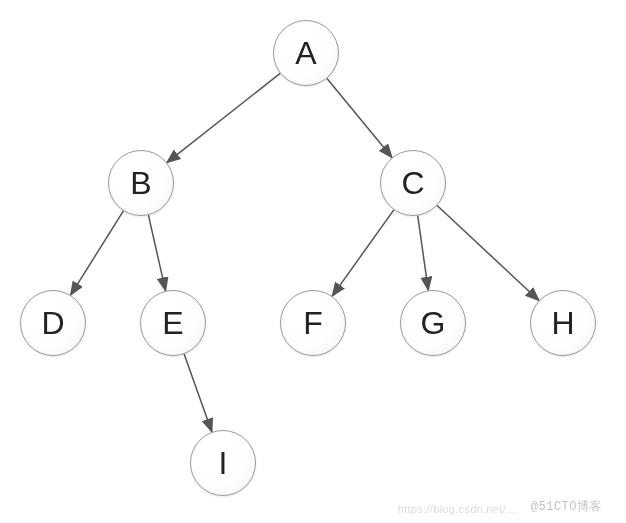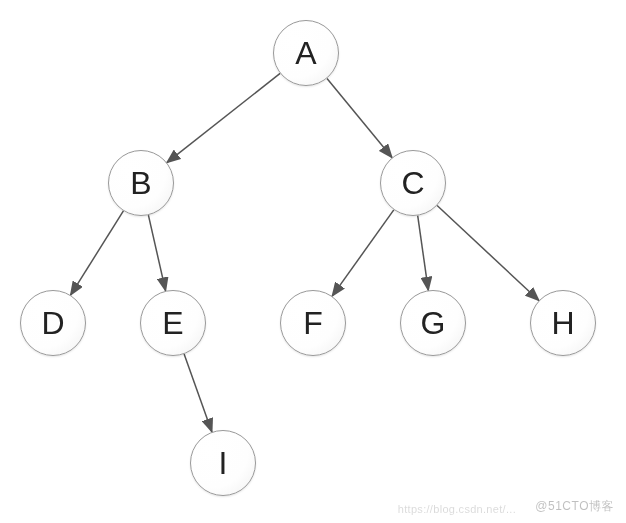--- a/index.html
+++ b/index.html
@@ -27,25 +27,26 @@
     svg.edges {
       position: absolute;
       top: 0;
       left: 0;
       width: 626px;
       height: 523px;
       pointer-events: none;
     }
     .watermark {
       position: absolute;
-      right: 12px;
+      right: 24px;
       bottom: 8px;
       font-size: 12px;
       color: rgba(0,0,0,0.25);
       letter-spacing: 0.5px;
+      font-family: Liberation Mono, monospace;
     }
     .watermark2 {
       position: absolute;
       right: 110px;
       bottom: 8px;
       font-size: 11px;
       color: rgba(0,0,0,0.15);
       letter-spacing: 0.3px;
       margin-top: 26px;
     }

